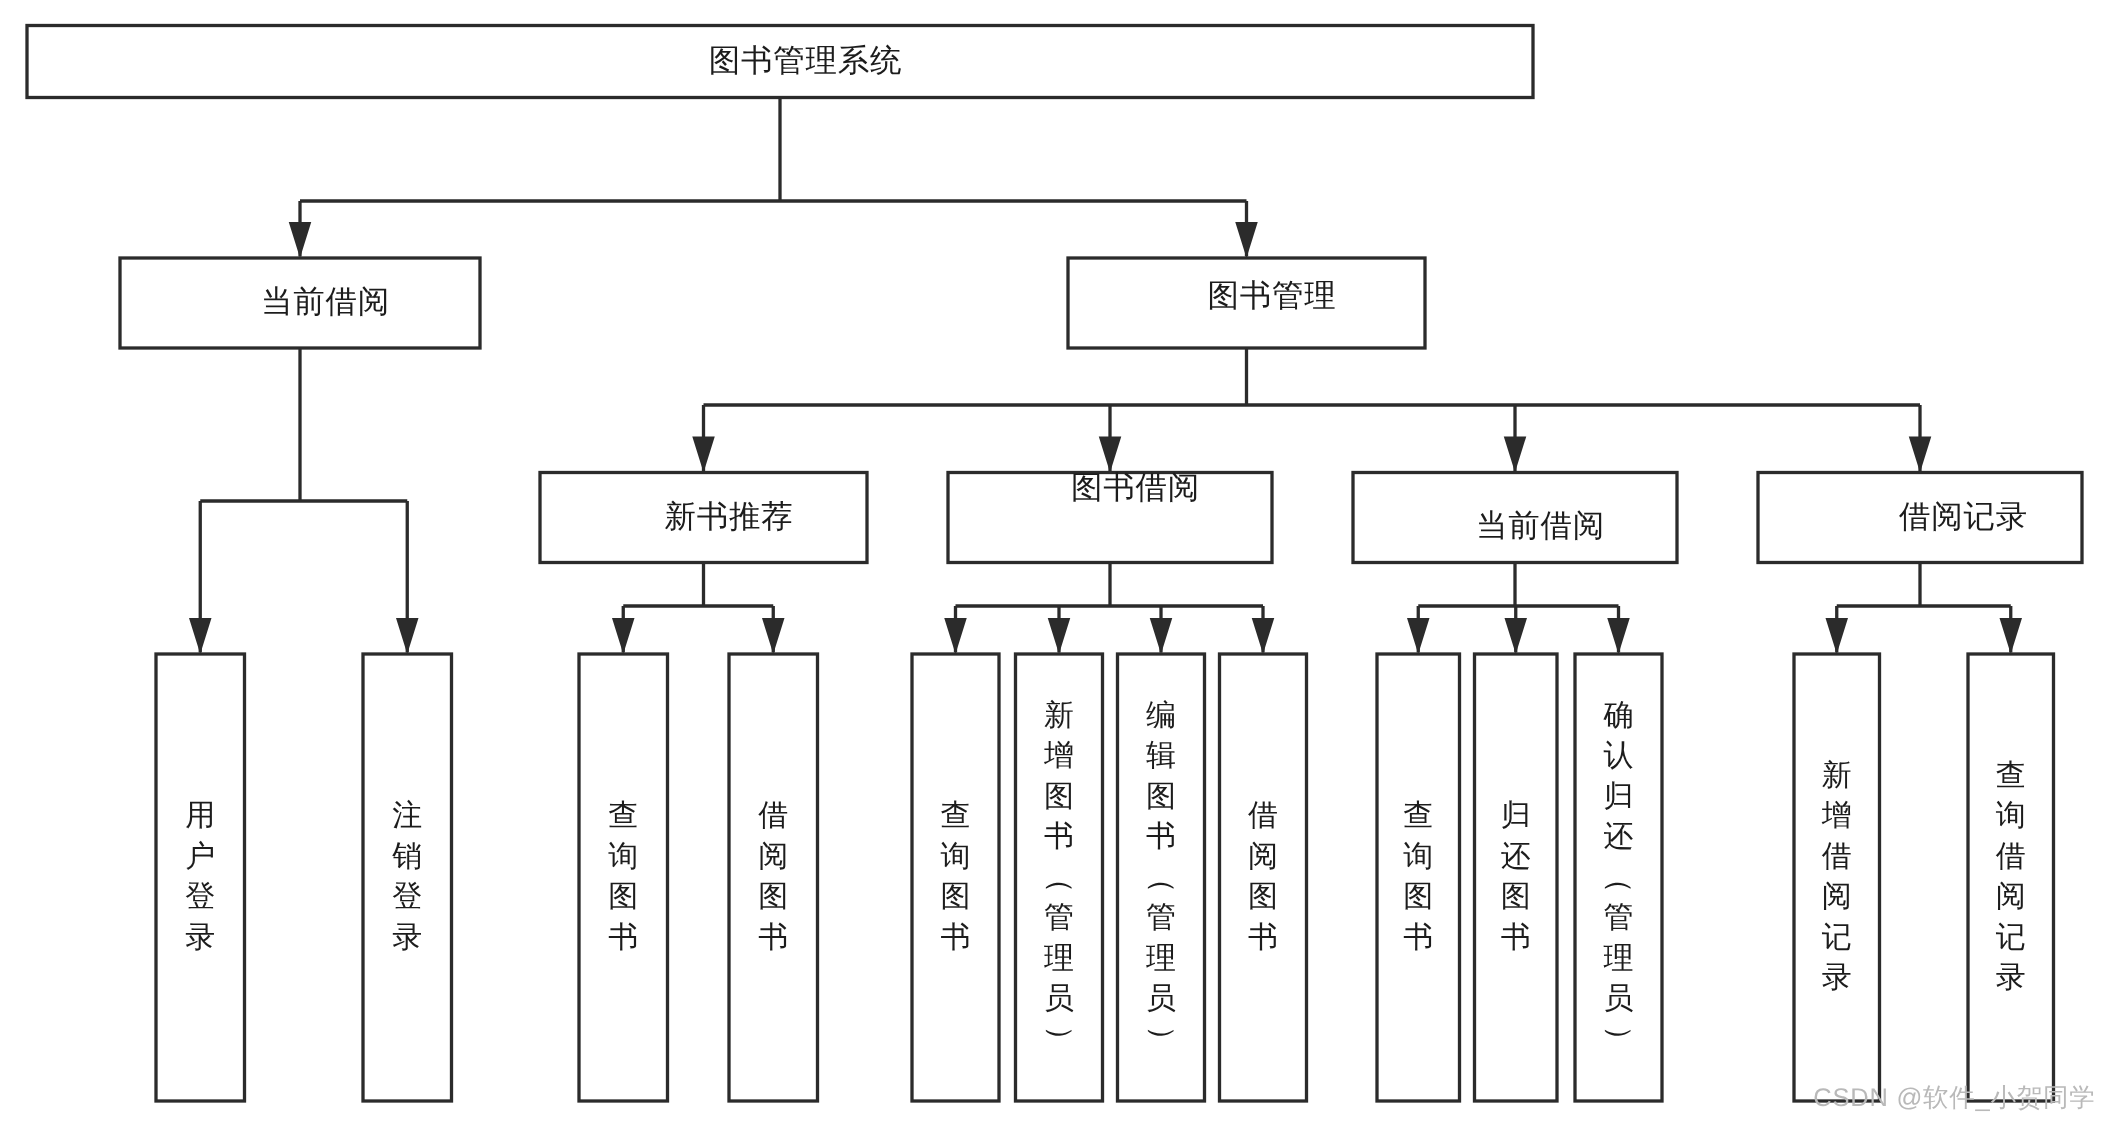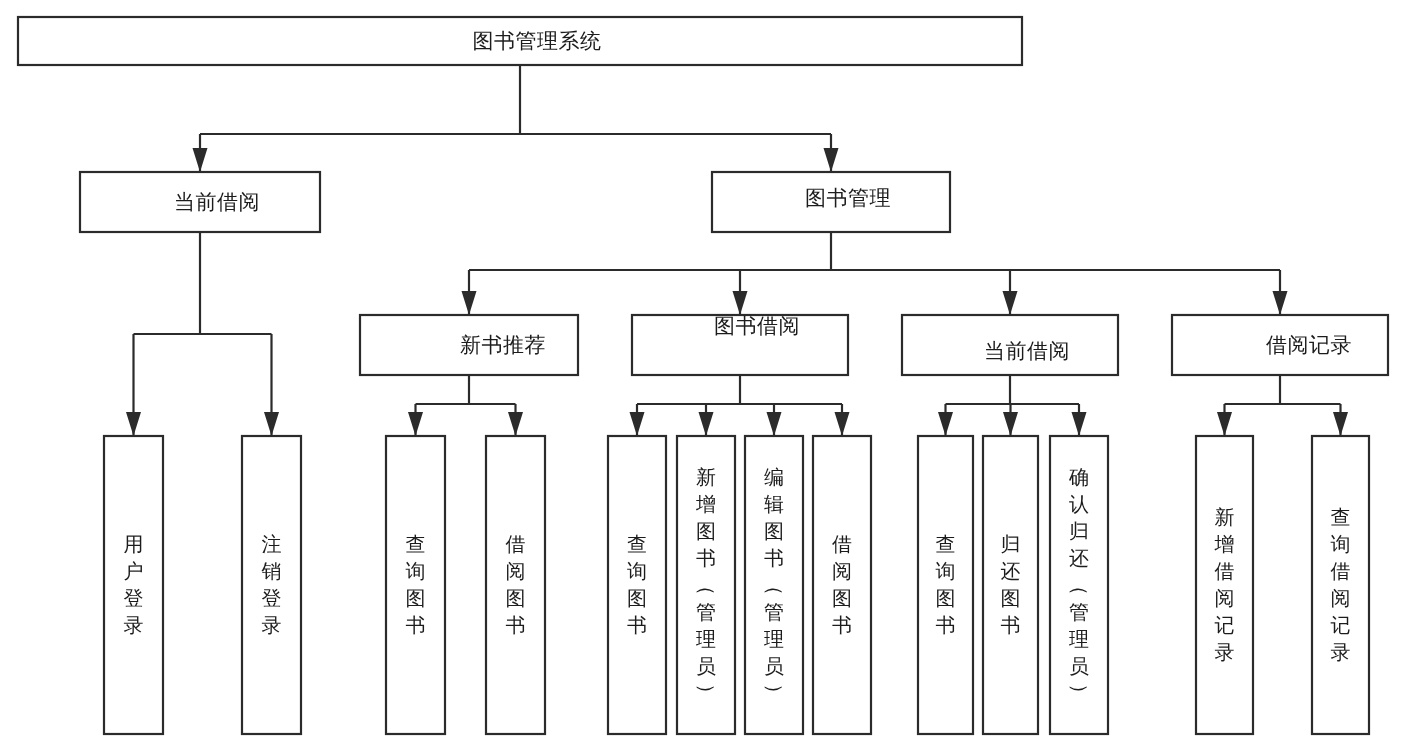--- a/index.html
+++ b/index.html
@@ -166,21 +166,21 @@
         <rect x="1050" y="436" width="58" height="298" class="node-box"></rect>
         <rect x="1196" y="436" width="57" height="298" class="node-box"></rect>
         <rect x="1312" y="436" width="57" height="298" class="node-box"></rect>
       </g>
   </svg>
 
   <div id="labels-layer">
       <div class="h-label" style="left: 18px; top: 17px; width: 1004px; height: 48px;">图书管理系统</div>
       <div class="h-label" style="left: 80px; top: 172px; width: 240px; height: 60px;">当前借阅</div>
       <div class="h-label" style="left: 712px; top: 172px; width: 238px; height: 52px;">图书管理</div>
-      <div class="h-label" style="left: 360px; top: 315px; width: 218px; height: 60px; margin-left: 17px;">新书推荐</div>
+      <div class="h-label" style="left: 360px; top: 315px; width: 218px; height: 60px;">新书推荐</div>
       <div class="h-label" style="left: 632px; top: 296px; width: 216px; height: 60px;">图书借阅</div>
       <div class="h-label" style="left: 902px; top: 315px; width: 216px; height: 72px;">当前借阅</div>
       <div class="h-label" style="left: 1172px; top: 315px; width: 216px; height: 60px; margin-left: 12px;">借阅记录</div>
       <div class="v-label" title="用户登录" style="left: 104px; top: 436px; width: 59px; height: 298px;">
         <span class="ch">用</span>
         <span class="ch">户</span>
         <span class="ch">登</span>
         <span class="ch">录</span>
       </div>
       <div class="v-label" title="注销登录" style="left: 242px; top: 436px; width: 59px; height: 298px;">
@@ -269,13 +269,14 @@
       <div class="v-label" title="查询借阅记录" style="left: 1312px; top: 436px; width: 57px; height: 298px;">
         <span class="ch">查</span>
         <span class="ch">询</span>
         <span class="ch">借</span>
         <span class="ch">阅</span>
         <span class="ch">记</span>
         <span class="ch">录</span>
       </div>
     </div>
 
+  <div class="watermark">CSDN @软件_小贺同学</div>
 </div>
 
 </body></html>

